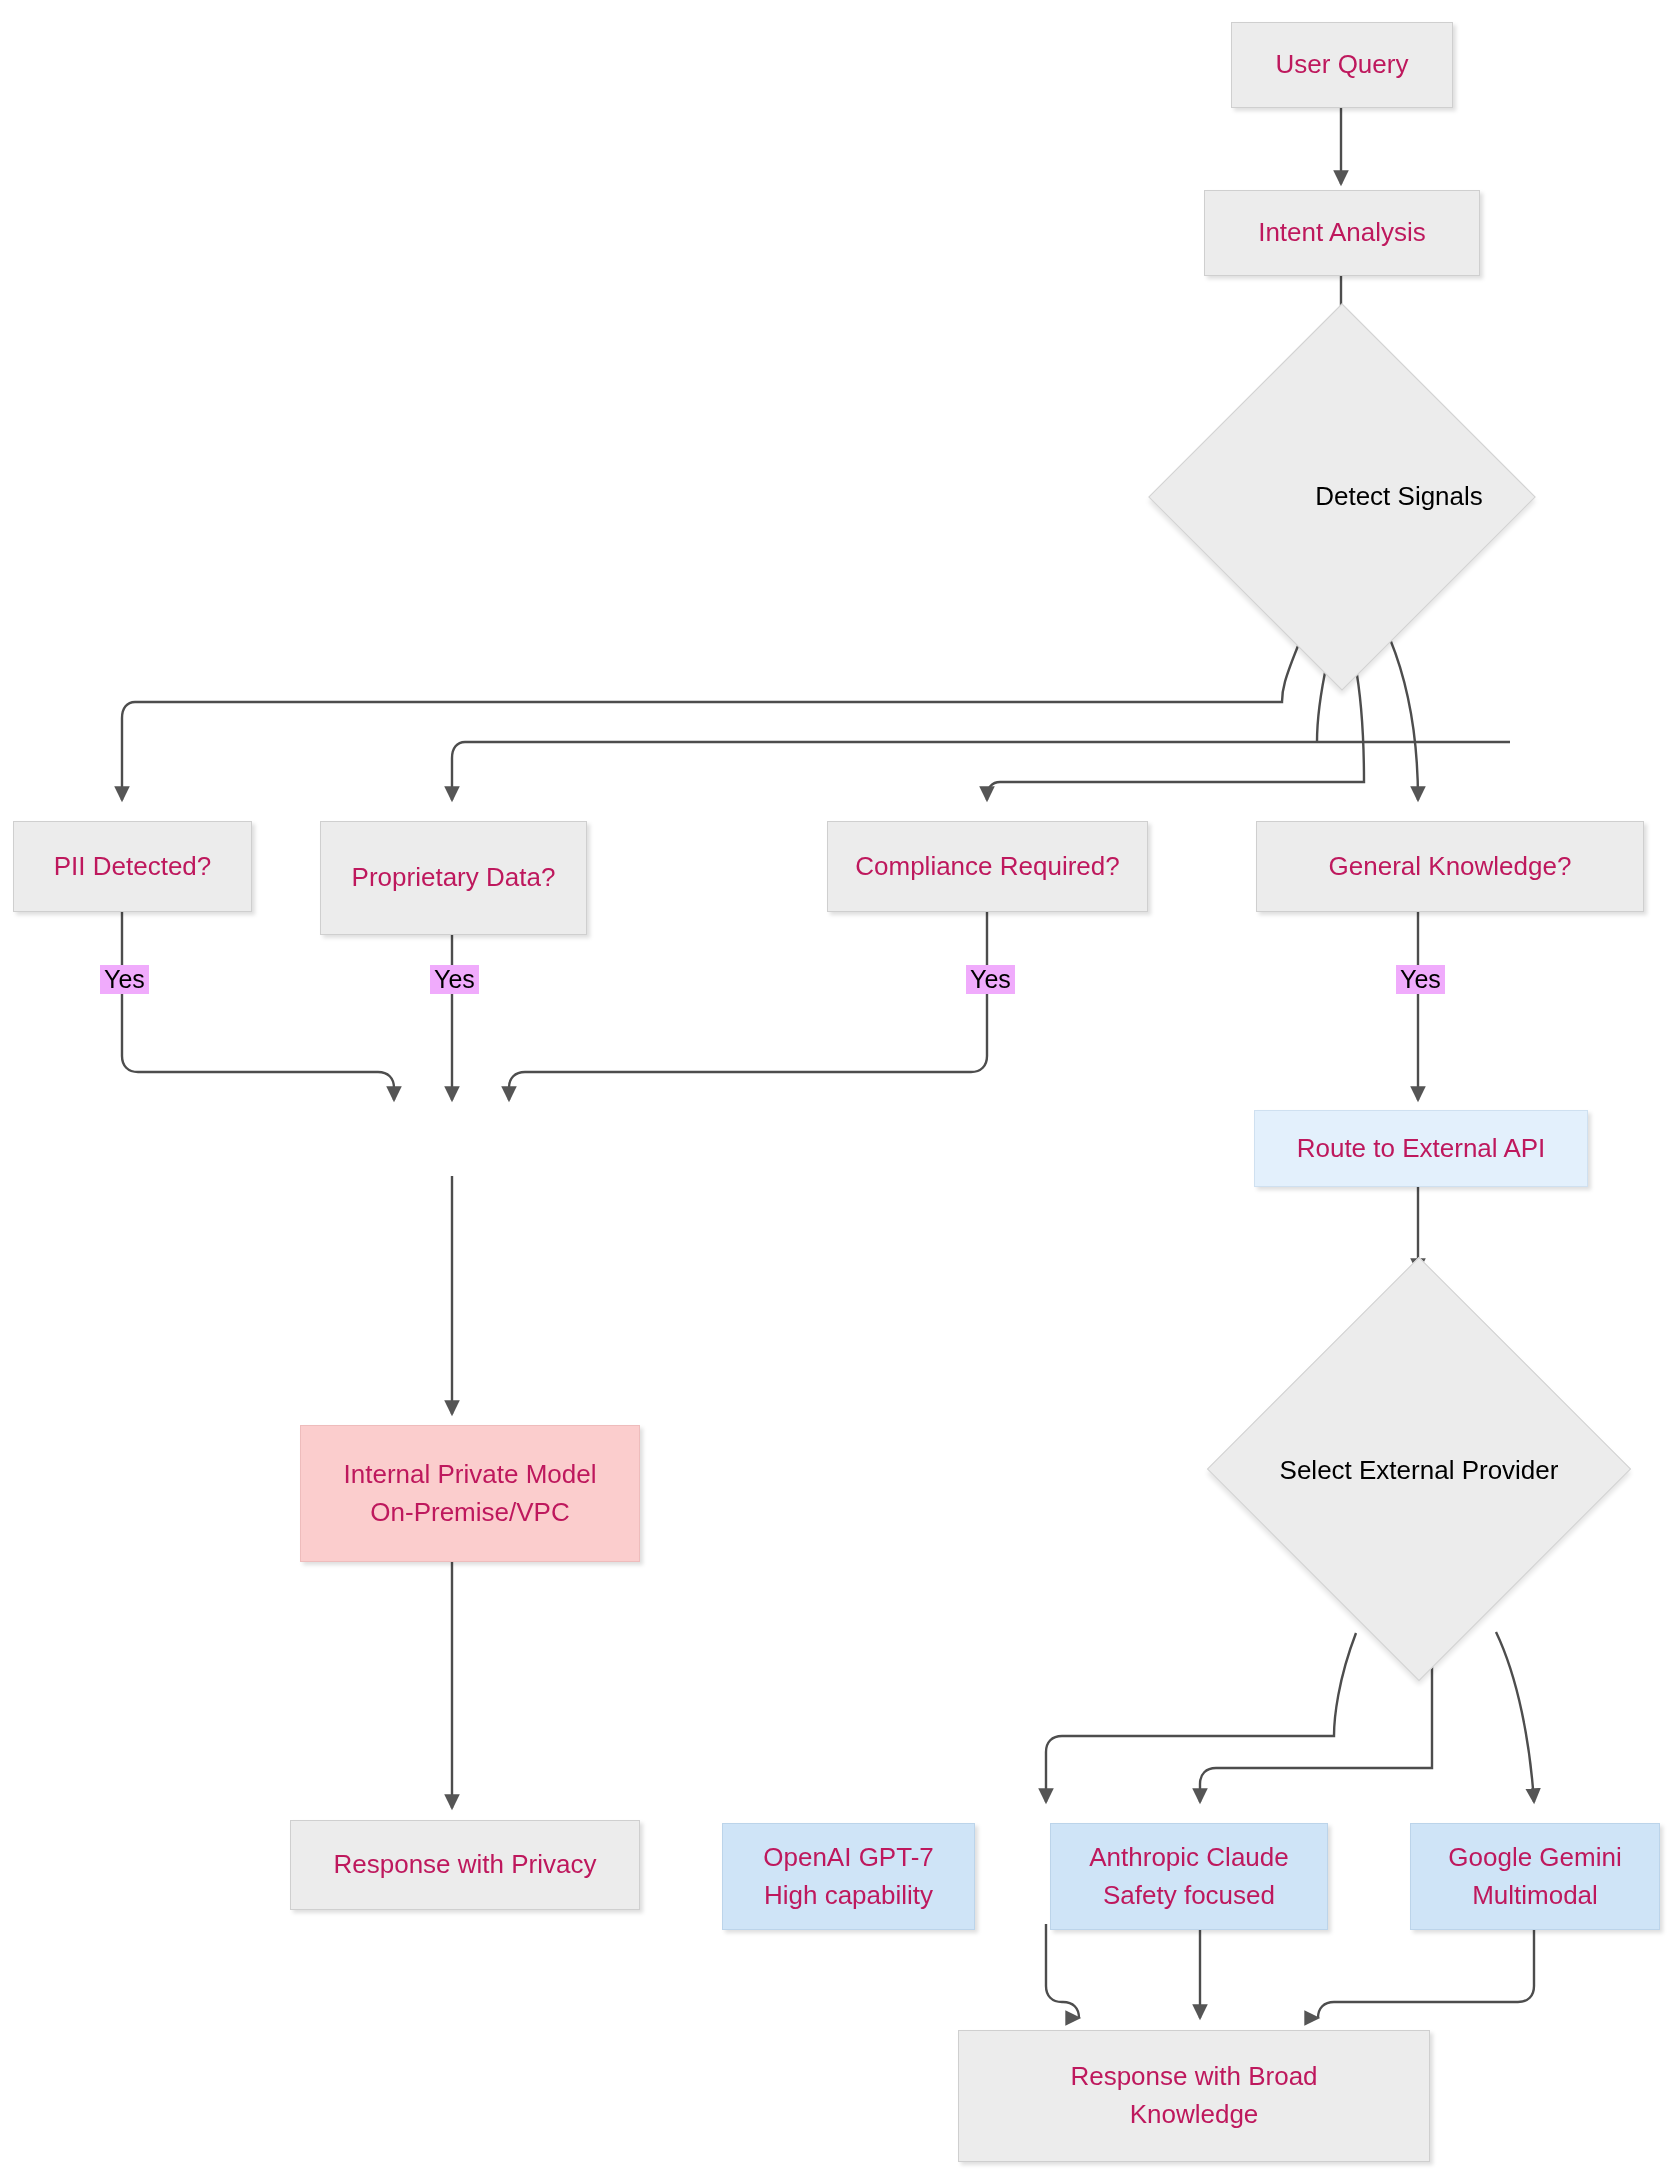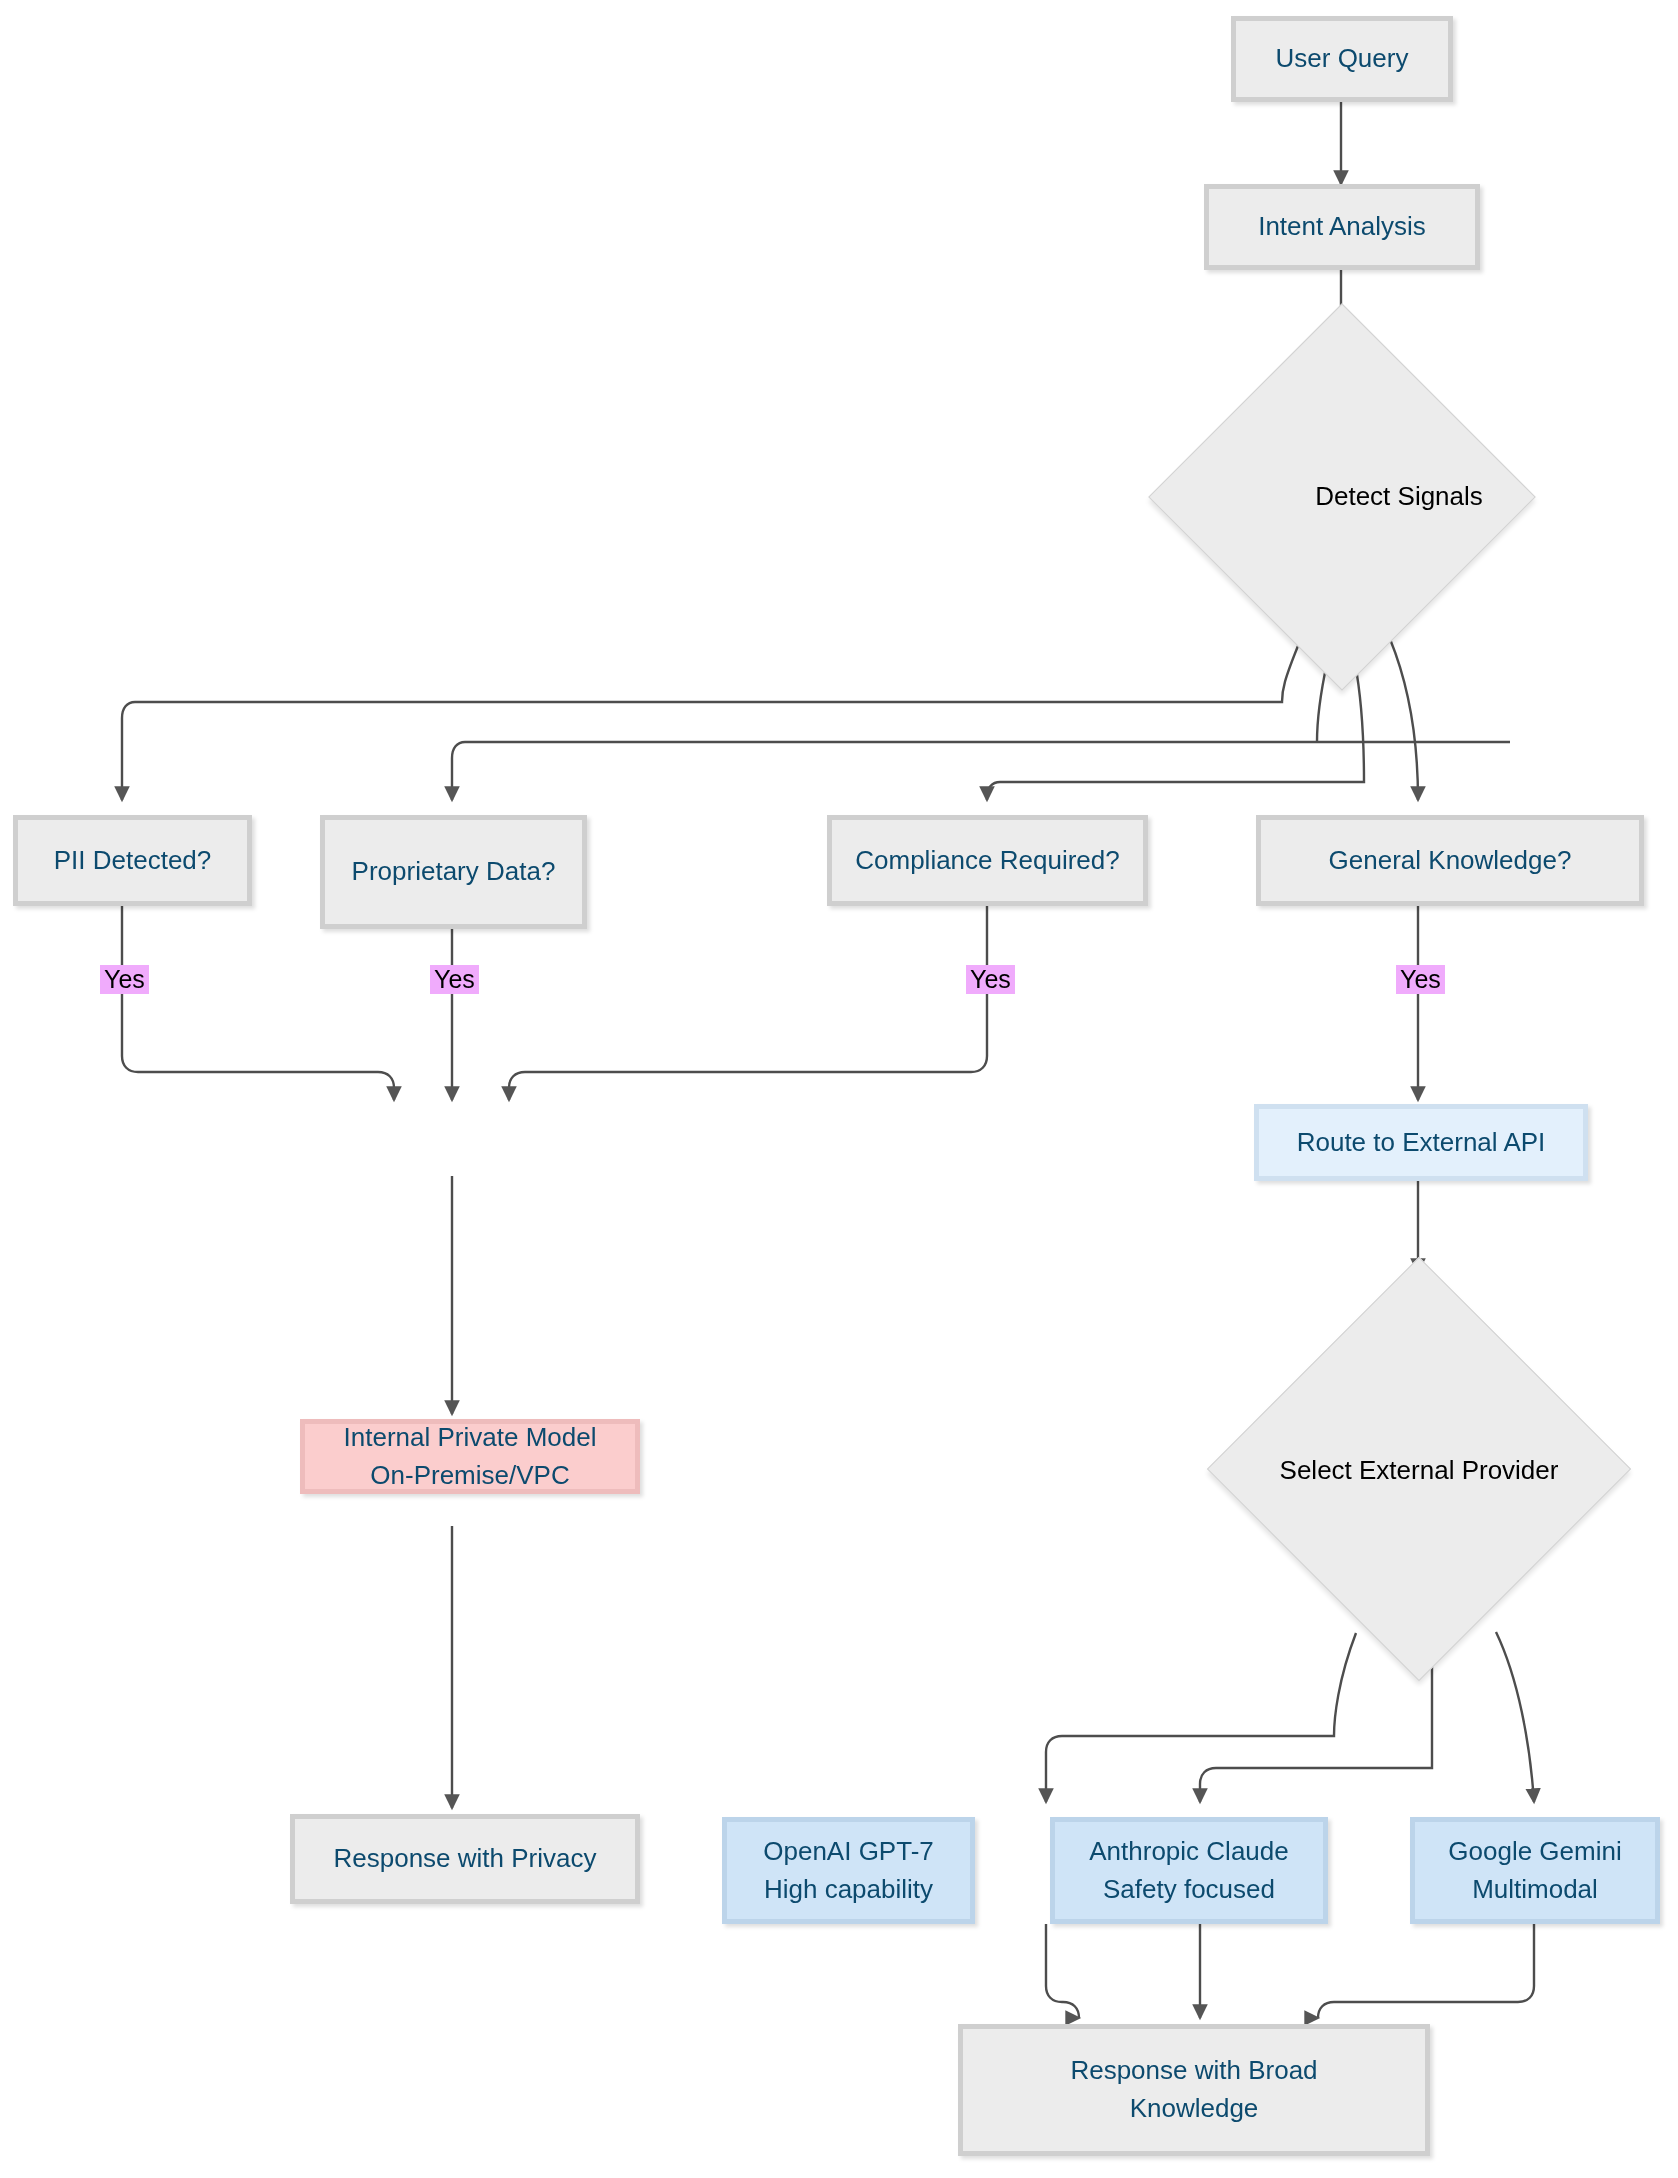--- a/index.html
+++ b/index.html
@@ -21,27 +21,28 @@
     height: 2178px;
   }
   .node {
     position: absolute;
     box-sizing: border-box;
     display: flex;
     flex-direction: column;
     align-items: center;
     justify-content: center;
     text-align: center;
-    color: #0c4a6e;
+    color: #be185d;
     font-size: 26px;
     line-height: 1.45;
-    border: 5px solid #b91c1c;
+    border: 1px solid #b91c1c;
     box-shadow: 3px 3px 4px rgba(0,0,0,0.13);
     z-index: 5;
     white-space: nowrap;
+    margin-top: 6px;
   }
   .node.plain   { background: #ececec; border-color: #cfcfcf; }
   .node.pinklt  { background: #fce4e4; border-color: #e9cdcd; }
   .node.pinkdk  { background: #fbcdcd; border-color: #eebcbc; }
   .node.blue    { background: #cfe4f7; border-color: #bcd4ea; }
   .node.bluelt  { background: #e3f0fc; border-color: #cfe0f0; }
 
   .diamond {
     position: absolute;
     background: #ececec;
@@ -176,21 +177,21 @@
   </div>
   <div class="edge-label" style="left:1396px; top:965px;">
     <span>Yes</span>
   </div>
 
 
   <div class="node bluelt" style="left:1254px; top:1104px; width:334px; height:77px;">
     <span>Route to External API</span>
   </div>
 
-  <div class="node pinkdk" style="left:300px; top:1419px; width:340px; height:75px;">
+  <div class="node pinkdk" style="left:300px; top:1419px; width:340px; height:137px;">
     <span>Internal Private Model</span>
     <span>On-Premise/VPC</span>
   </div>
 
   <div class="diamond" style="left:1269px; top:1319px; width:298px; height:298px;"></div>
   <div class="diamond-label" style="left:1224px; top:1445px; width:390px; height:50px;">
     <span>Select External Provider</span>
   </div>
 
   <div class="node blue" style="left:722px; top:1817px; width:253px; height:107px;">

